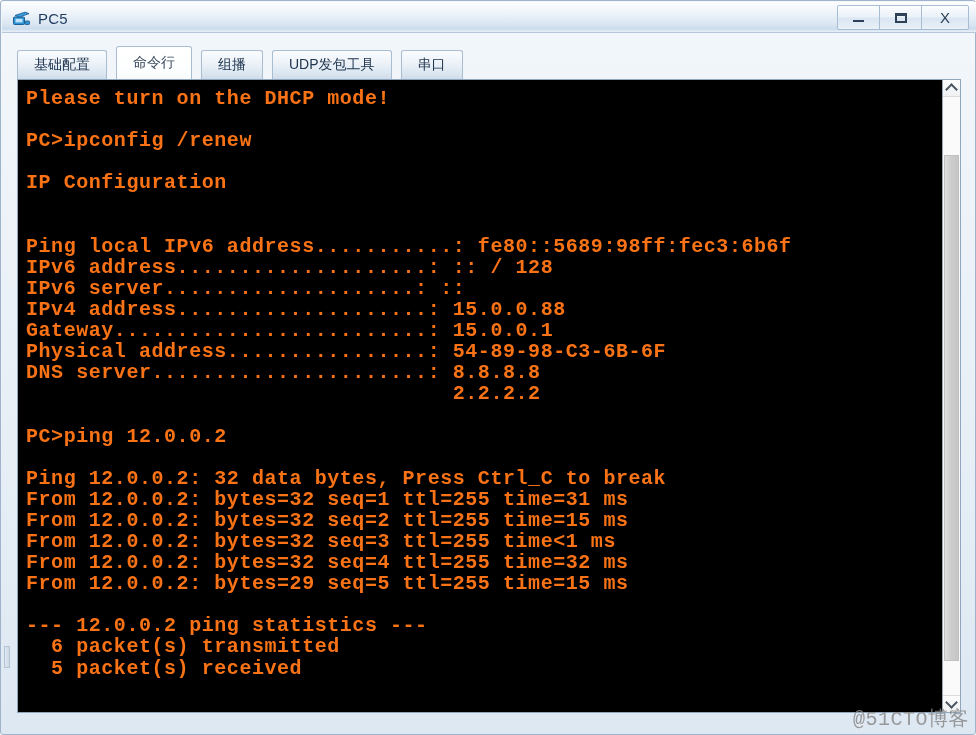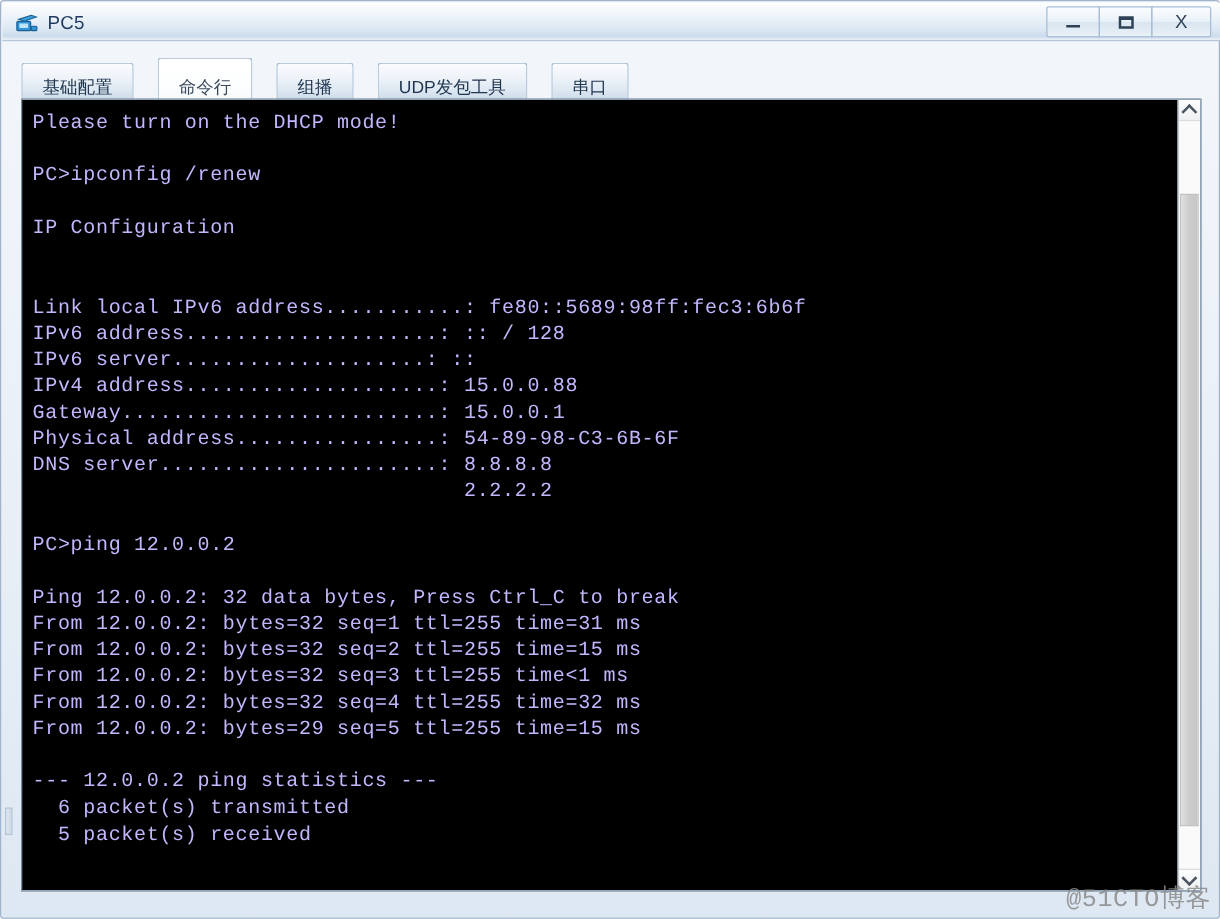--- a/index.html
+++ b/index.html
@@ -100,24 +100,24 @@
     align-items: flex-end;
   }
   .tab {
     height: 29px;
     box-sizing: border-box;
     border: 1px solid #a9bdd2;
     border-bottom: none;
     border-radius: 3px 3px 0 0;
     background: linear-gradient(to bottom, #fafcfe 0%, #eef3f9 40%, #dde8f2 75%, #cfdcea 100%);
     display: flex;
-    align-items: flex-end;
+    align-items: center;
     justify-content: center;
     padding: 0 16px;
-    margin-right: 19px;
+    margin-right: 9px;
     font-size: 14px;
     color: #20364f;
     white-space: nowrap;
     font-family: "Liberation Sans", sans-serif;
   }
   .tab.active {
     height: 33px;
     background: linear-gradient(to bottom, #ffffff 0%, #fdfeff 60%, #f8fbfd 100%);
     color: #3a4a5c;
     border-color: #a9bdd2;
@@ -138,26 +138,27 @@
     left: 0; top: 0;
     width: 924px;
     height: 632px;
     background: #000000;
     overflow: hidden;
     padding: 8px 0 0 8px;
     box-sizing: border-box;
   }
   .term-line {
     font-family: "Liberation Mono", "DejaVu Sans Mono", monospace;
-    font-size: 16px;
+    font-size: 20px;
     line-height: 21.1px;
-    color: #c4b5fd;
+    color: #f97316;
     white-space: pre;
     letter-spacing: 0.55px;
     height: 21.1px;
+    font-weight: bold;
   }
 
   
   .vscroll {
     position: absolute;
     right: 0; top: 0;
     width: 18px;
     height: 632px;
     background: #f0f0f0;
     border-left: 1px solid #9aa9b8;
@@ -269,21 +270,21 @@
 
   <div class="term-wrap">
     <div class="terminal" id="terminal">
         <div class="term-line">Please turn on the DHCP mode!</div>
         <div class="term-line">&nbsp;</div>
         <div class="term-line">PC&gt;ipconfig /renew</div>
         <div class="term-line">&nbsp;</div>
         <div class="term-line">IP Configuration</div>
         <div class="term-line">&nbsp;</div>
         <div class="term-line">&nbsp;</div>
-        <div class="term-line">Link local IPv6 address...........: fe80::5689:98ff:fec3:6b6f</div>
+        <div class="term-line">Ping local IPv6 address...........: fe80::5689:98ff:fec3:6b6f</div>
         <div class="term-line">IPv6 address....................: :: / 128</div>
         <div class="term-line">IPv6 server....................: ::</div>
         <div class="term-line">IPv4 address....................: 15.0.0.88</div>
         <div class="term-line">Gateway.........................: 15.0.0.1</div>
         <div class="term-line">Physical address................: 54-89-98-C3-6B-6F</div>
         <div class="term-line">DNS server......................: 8.8.8.8</div>
         <div class="term-line">                                  2.2.2.2</div>
         <div class="term-line">&nbsp;</div>
         <div class="term-line">PC&gt;ping 12.0.0.2</div>
         <div class="term-line">&nbsp;</div>

